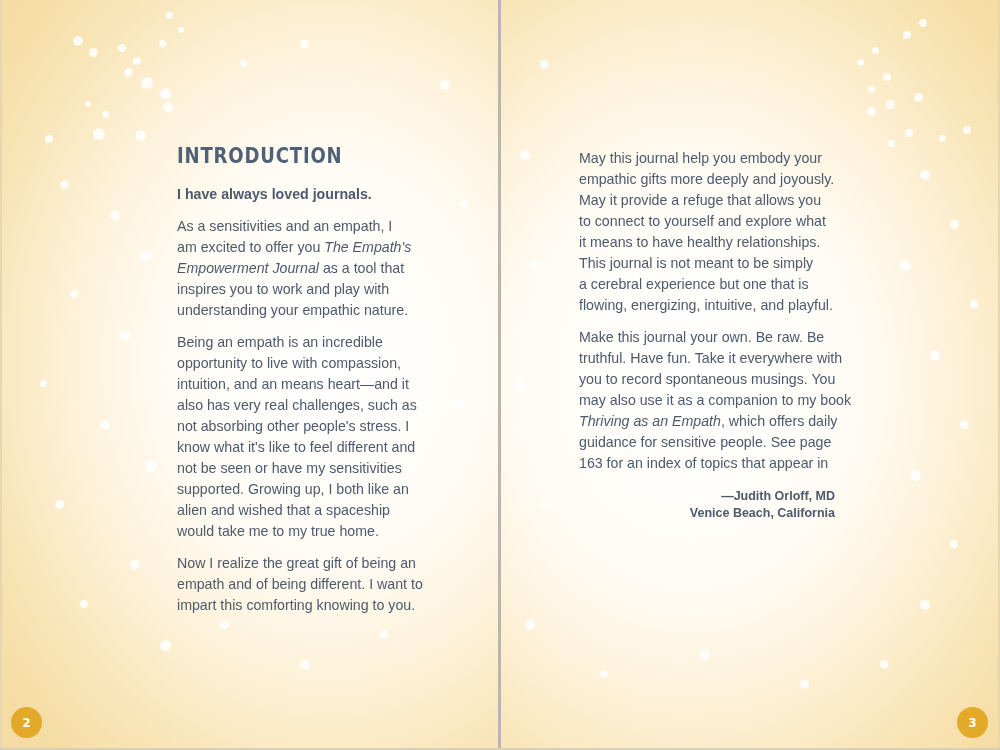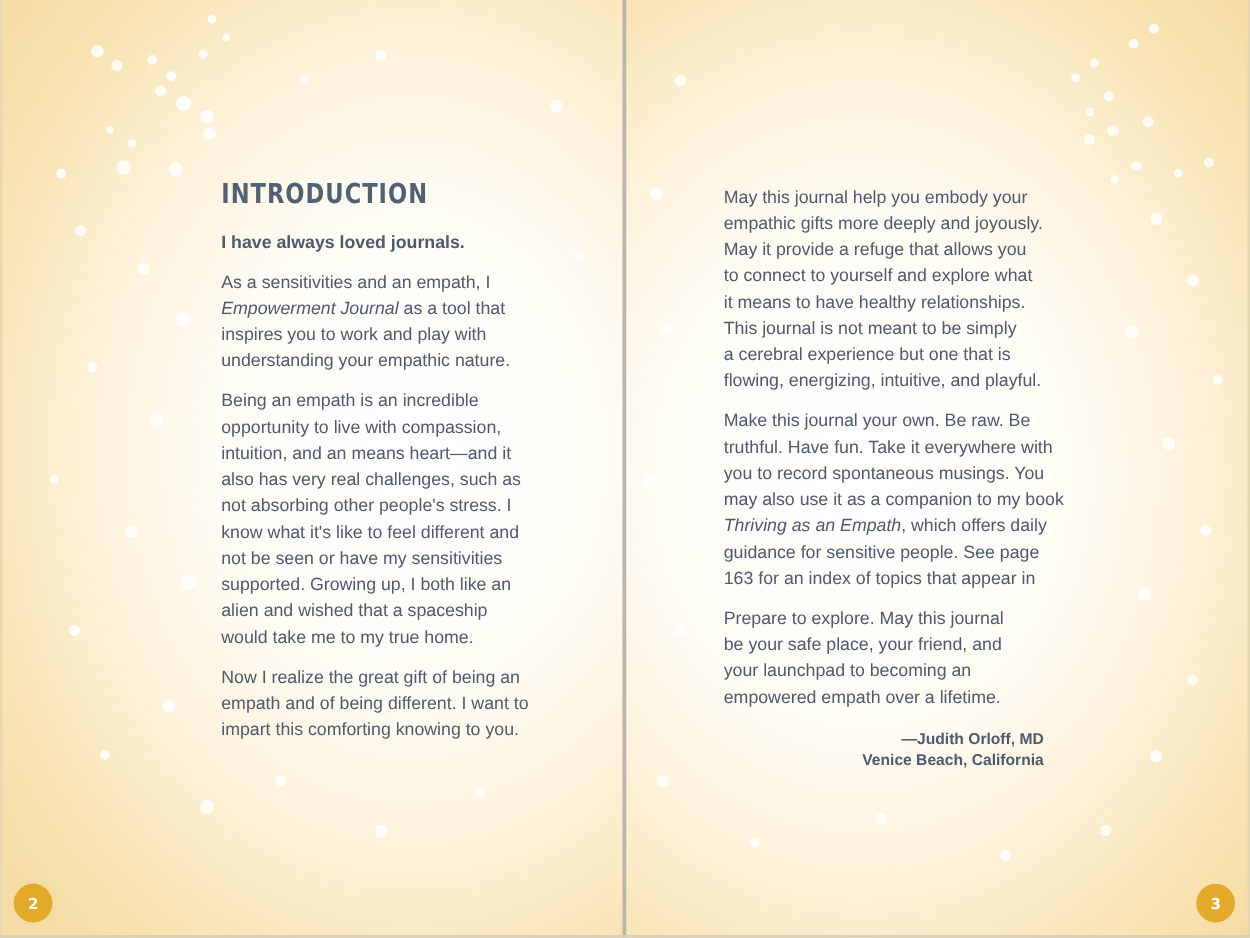--- a/index.html
+++ b/index.html
@@ -112,20 +112,21 @@
     <div class="dot" style="left:460px;top:200px;width:8px;height:8px"></div>
     <div class="dot" style="left:455px;top:400px;width:9px;height:9px"></div>
     <div class="dot" style="left:300px;top:40px;width:9px;height:9px"></div>
     <div class="dot" style="left:240px;top:60px;width:7px;height:7px"></div>
 
     <div class="content">
       <h1>INTRODUCTION</h1>
       <p class="lead">I have always loved journals.</p>
       <p>
         <span class="line">As a sensitivities and an empath, I</span>
+        <span class="line"><span>am excited to offer you </span><em>The Empath's</em></span>
         <span class="line"><em>Empowerment Journal</em><span> as a tool that</span></span>
         <span class="line">inspires you to work and play with</span>
         <span class="line">understanding your empathic nature.</span>
       </p>
       <p>
         <span class="line">Being an empath is an incredible</span>
         <span class="line">opportunity to live with compassion,</span>
         <span class="line">intuition, and an means heart—and it</span>
         <span class="line">also has very real challenges, such as</span>
         <span class="line">not absorbing other people's stress. I</span>
@@ -194,26 +195,20 @@
       </p>
       <p>
         <span class="line">Make this journal your own. Be raw. Be</span>
         <span class="line">truthful. Have fun. Take it everywhere with</span>
         <span class="line">you to record spontaneous musings. You</span>
         <span class="line">may also use it as a companion to my book</span>
         <span class="line"><em>Thriving as an Empath</em><span>, which offers daily</span></span>
         <span class="line">guidance for sensitive people. See page</span>
         <span class="line">163 for an index of topics that appear in</span>
       </p>
-      <p>
-        <span class="line">Prepare to explore. May this journal</span>
-        <span class="line">be your safe place, your friend, and</span>
-        <span class="line">your launchpad to becoming an</span>
-        <span class="line">empowered empath over a lifetime.</span>
-      </p>
       <div class="signature">
         <span class="line">—Judith Orloff, MD</span>
         <span class="line">Venice Beach, California</span>
       </div>
     </div>
 
     <div class="page-num">3</div>
   </div>
 
   <div class="divider"></div>

